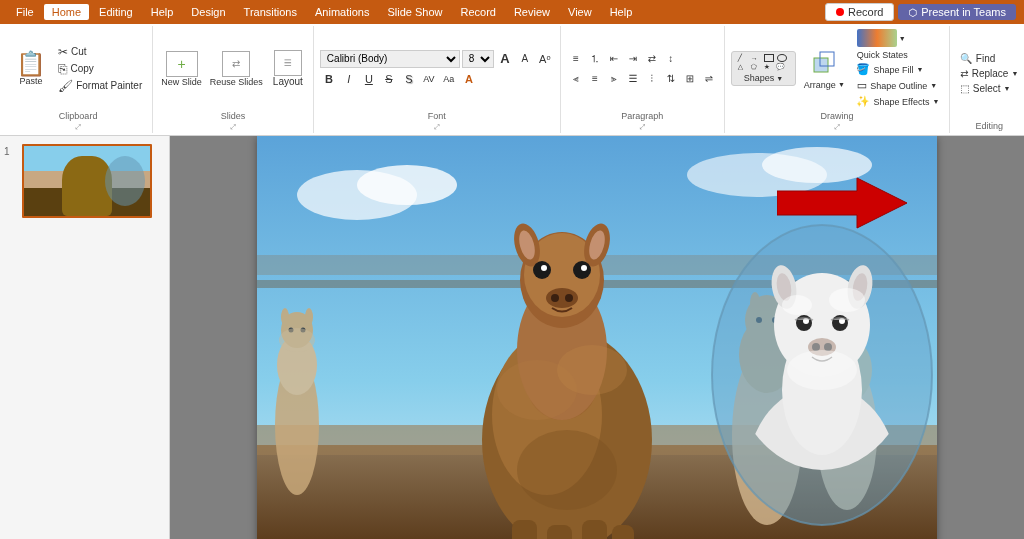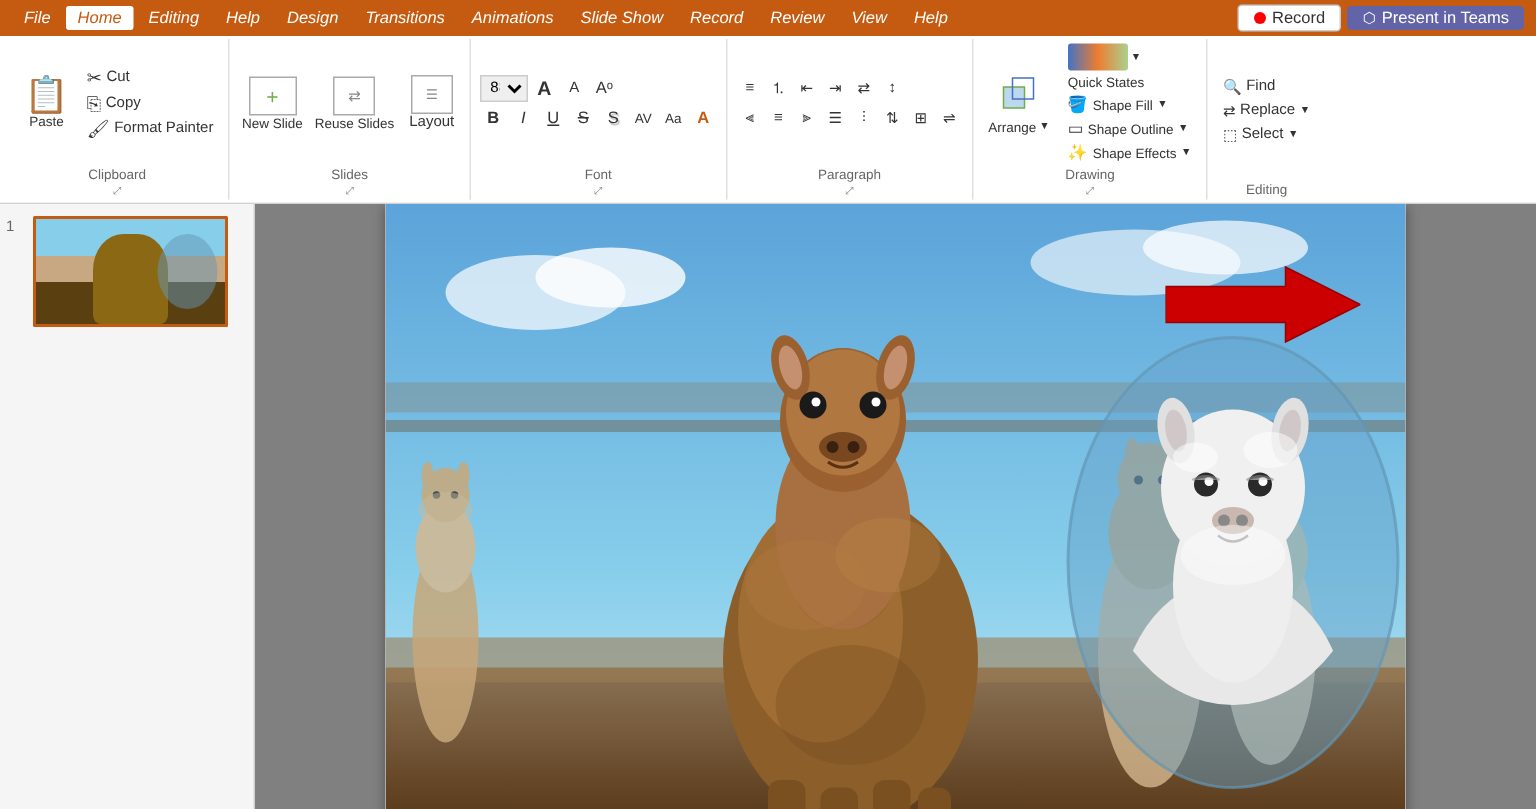--- a/index.html
+++ b/index.html
@@ -7,21 +7,21 @@
 
     
     .title-bar {
       height: 24px;
       background: #c55a11;
       display: flex;
       align-items: center;
       padding: 0 8px;
       color: white;
     }
-    .title-bar-left { display: flex; align-items: center; gap: 12px; flex: 1; font-style: italic; }
+    .title-bar-left { display: flex; align-items: center; gap: 12px; flex: 1; }
     .title-bar-menu { display: flex; gap: 2px; }
     .menu-item {
       padding: 2px 8px;
       font-size: 11px;
       color: white;
       cursor: pointer;
       border-radius: 2px;
     }
     .menu-item.active { background: white; color: #c55a11; }
     .title-bar-right { display: flex; align-items: center; gap: 4px; }
@@ -334,20 +334,23 @@
       <div class="ribbon-group-label">
         <span class="ribbon-group-label-text">Slides</span>
         <span class="expand-icon">⤢</span>
       </div>
     </div>
 
     <div class="ribbon-group">
       <div class="ribbon-group-content">
         <div class="font-controls">
           <div class="font-row">
+            <select class="font-select">
+              <option>Calibri (Body)</option>
+            </select>
             <select class="font-size-select">
               <option>88</option>
             </select>
             <div class="font-btn" style="font-weight:bold;font-size:13px">A</div>
             <div class="font-btn" style="font-size:10px">A</div>
             <div class="font-btn">Aᵒ</div>
           </div>
           <div class="font-row">
             <div class="font-btn bold">B</div>
             <div class="font-btn italic">I</div>
@@ -391,20 +394,38 @@
       </div>
       <div class="ribbon-group-label">
         <span class="ribbon-group-label-text">Paragraph</span>
         <span class="expand-icon">⤢</span>
       </div>
     </div>
 
     <div class="ribbon-group">
       <div class="ribbon-group-content" style="gap:4px">
 
+        <div style="display:flex;flex-direction:column;align-items:center">
+          <div style="display:flex;flex-direction:column;align-items:center;cursor:pointer;padding:2px 6px;border-radius:3px;border:1px solid #ccc;background:#e8e8e8">
+            <div style="display:grid;grid-template-columns:repeat(4,12px);gap:1px;margin-bottom:2px">
+              <div style="font-size:7px;color:#333">╱</div>
+              <div style="font-size:7px;color:#333">→</div>
+              <div style="width:10px;height:8px;border:1px solid #333"></div>
+              <div style="width:10px;height:8px;border:1px solid #333;border-radius:50%"></div>
+              <div style="font-size:7px;color:#333">△</div>
+              <div style="font-size:7px;color:#333">⬠</div>
+              <div style="font-size:7px;color:#333">★</div>
+              <div style="font-size:7px;color:#333">💬</div>
+            </div>
+            <span style="font-size:9px;color:#333;display:flex;align-items:center;gap:2px">
+              <span>Shapes</span>
+              <span style="font-size:7px">▼</span>
+            </span>
+          </div>
+        </div>
 
         <div style="display:flex;flex-direction:column;align-items:center;cursor:pointer;padding:4px;border-radius:3px">
           <div style="width:28px;height:32px;display:flex;align-items:center;justify-content:center">
             <svg width="24" height="28" viewBox="0 0 24 28">
               <rect x="2" y="8" width="14" height="14" fill="#bdd7ee" stroke="#70ad47" stroke-width="1"></rect>
               <rect x="8" y="2" width="14" height="14" fill="none" stroke="#4472c4" stroke-width="1"></rect>
             </svg>
           </div>
           <span style="font-size:9px;color:#333;display:flex;align-items:center;gap:2px">
             <span>Arrange</span>

